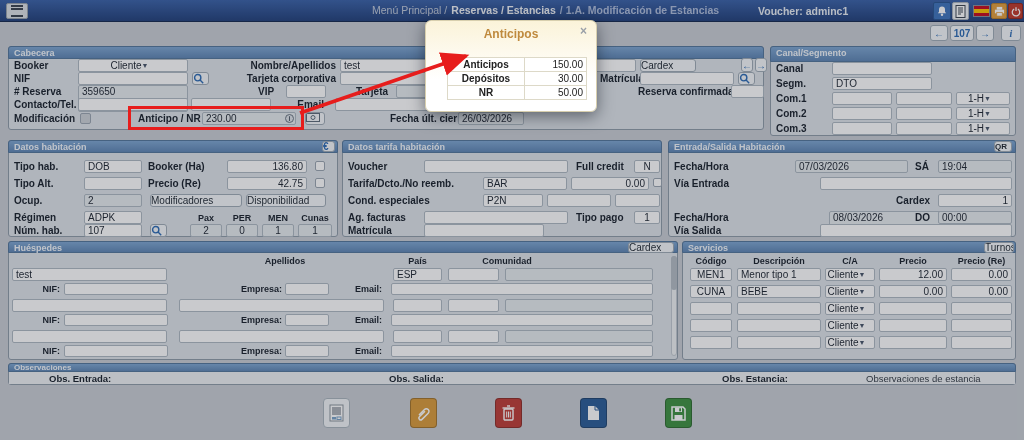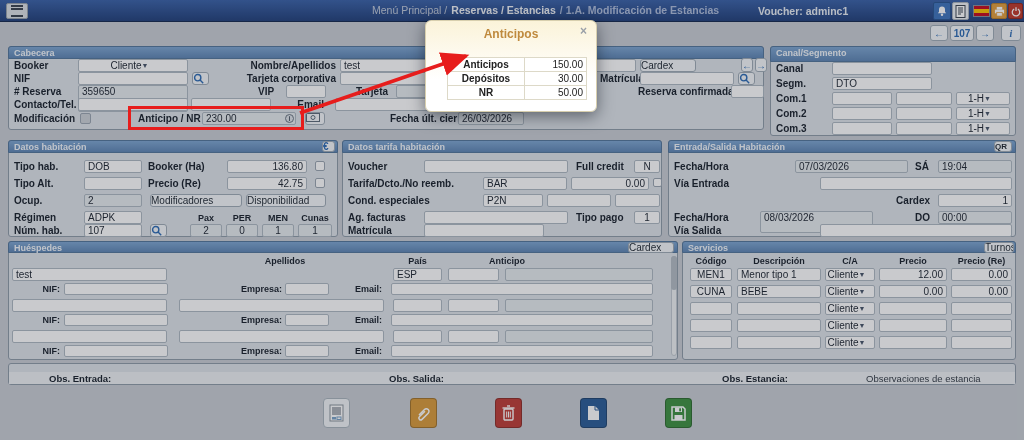--- a/index.html
+++ b/index.html
@@ -247,33 +247,33 @@
   <div class="a btn" style="left:994px;top:141px;width:18px;height:11px;line-height:9px;font-size:8px;font-weight:bold">QR</div>
   <div class="a lbl" style="left:674px;top:160px">Fecha/Hora</div>
   <div class="a inp dis" style="left:795px;top:160px;width:113px;height:13px">07/03/2026</div>
   <div class="a lbl" style="left:915px;top:160px">SÁ</div>
   <div class="a inp dis" style="left:938px;top:160px;width:74px;height:13px">19:04</div>
   <div class="a lbl" style="left:674px;top:177px">Vía Entrada</div>
   <div class="a inp" style="left:820px;top:177px;width:192px;height:13px"></div>
   <div class="a lbl rt" style="left:890px;top:194px;width:40px">Cardex</div>
   <div class="a inp rt" style="left:938px;top:194px;width:74px;height:13px">1</div>
   <div class="a lbl" style="left:674px;top:211px">Fecha/Hora</div>
-  <div class="a inp dis" style="left:760px;top:211px;width:113px;height:22px">08/03/2026</div>
+  <div class="a inp dis" style="left:829px;top:211px;width:113px;height:22px">08/03/2026</div>
   <div class="a lbl" style="left:915px;top:211px">DO</div>
   <div class="a inp dis" style="left:938px;top:211px;width:74px;height:13px">00:00</div>
   <div class="a lbl" style="left:674px;top:224px">Vía Salida</div>
   <div class="a inp" style="left:820px;top:224px;width:192px;height:13px"></div>
 
   <div class="a sect" style="left:8px;top:241px;width:670px;height:119px"></div>
   <div class="a shead" style="left:8px;top:241px;width:670px;height:12px">Huéspedes</div>
   <div class="a btn" style="left:628px;top:242px;width:46px;height:11px;line-height:9px">Cardex</div>
   <div class="a colh" style="left:38px;top:268px;width:100px">Nombre</div>
   <div class="a colh" style="left:231px;top:256px;width:108px">Apellidos</div>
   <div class="a colh" style="left:393px;top:256px;width:49px">País</div>
-  <div class="a colh" style="left:460px;top:256px;width:94px">Anticipo</div>
+  <div class="a colh" style="left:460px;top:256px;width:94px">Comunidad</div>
 
   <div class="a inp" style="left:12px;top:268px;width:155px;height:13px">test</div>
   <div class="a inp" style="left:393px;top:268px;width:49px;height:13px">ESP</div>
   <div class="a inp" style="left:448px;top:268px;width:51px;height:13px"></div>
   <div class="a inp dis" style="left:505px;top:268px;width:148px;height:13px"></div>
   <div class="a lbl rt" style="left:30px;top:283px;width:30px;font-size:9px">NIF:</div>
   <div class="a inp" style="left:64px;top:283px;width:104px;height:12px"></div>
   <div class="a lbl rt" style="left:240px;top:283px;width:42px;font-size:9px">Empresa:</div>
   <div class="a inp" style="left:285px;top:283px;width:44px;height:12px"></div>
   <div class="a lbl rt" style="left:352px;top:283px;width:30px;font-size:9px">Email:</div>
@@ -354,20 +354,21 @@
   <div class="a inp ct" style="left:690px;top:336px;width:42px;height:13px"></div>
   <div class="a inp" style="left:737px;top:336px;width:84px;height:13px"></div>
   <div class="a sel" style="left:825px;top:336px;width:50px;height:13px">
       <span>Cliente</span>
       <span class="car">▼</span>
     </div>
   <div class="a inp" style="left:879px;top:336px;width:68px;height:13px"></div>
   <div class="a inp" style="left:951px;top:336px;width:61px;height:13px"></div>
 
   <div class="a sect" style="left:8px;top:363px;width:1008px;height:22px"></div>
+  <div class="a shead" style="left:8px;top:363px;width:1008px;height:9px;font-size:8px;line-height:8px">Observaciones</div>
   <div class="a" style="left:9px;top:372px;width:1006px;height:12px;background:#eef1f3"></div>
   <div class="a lbl" style="left:49px;top:372px;font-size:9.5px">Obs. Entrada:</div>
   <div class="a lbl" style="left:389px;top:372px;font-size:9.5px">Obs. Salida:</div>
   <div class="a lbl" style="left:722px;top:372px;font-size:9.5px">Obs. Estancia:</div>
   <div class="a" style="left:866px;top:372px;font-size:9.5px;color:#333b45;line-height:13px">Observaciones de estancia</div>
 
   <div class="a actbtn" style="left:323px;top:398px;width:27px;height:30px;background:#f2f5f7;border-color:#aab4bd">
     <svg width="15" height="18" viewBox="0 0 15 18">
         <rect x="1" y="1" width="13" height="16" fill="#fff" stroke="#8a939c"></rect>
         <line x1="3" y1="4" x2="12" y2="4" stroke="#5a6470"></line>

